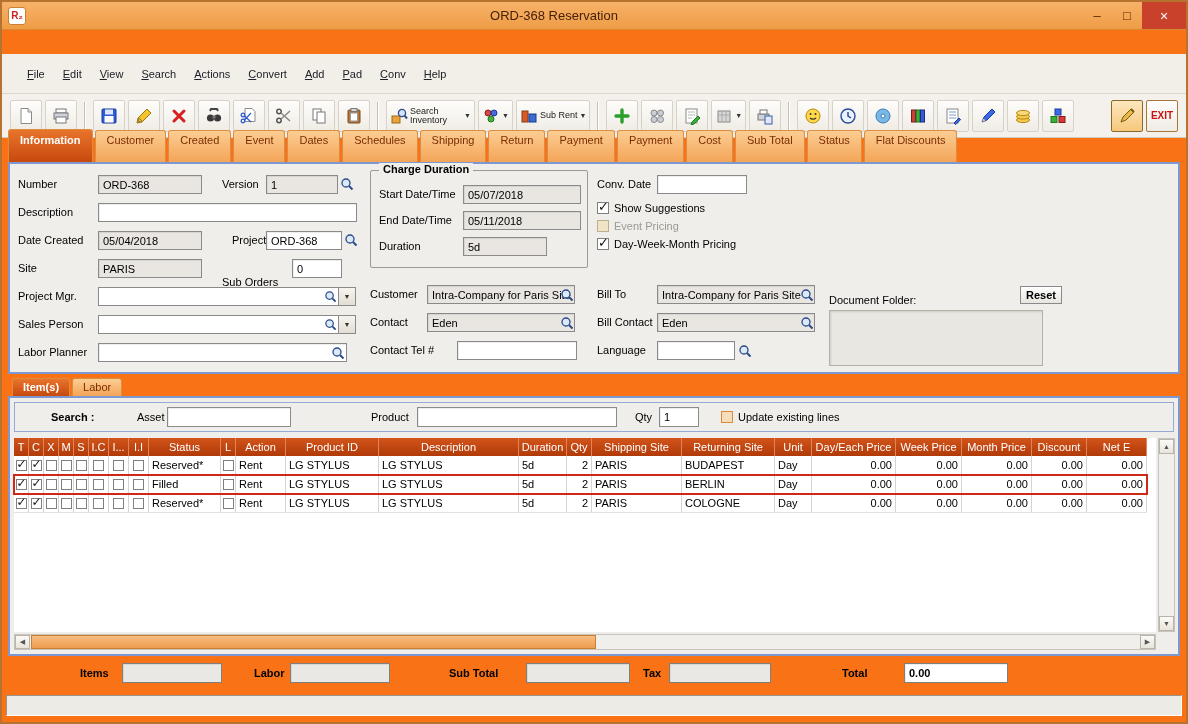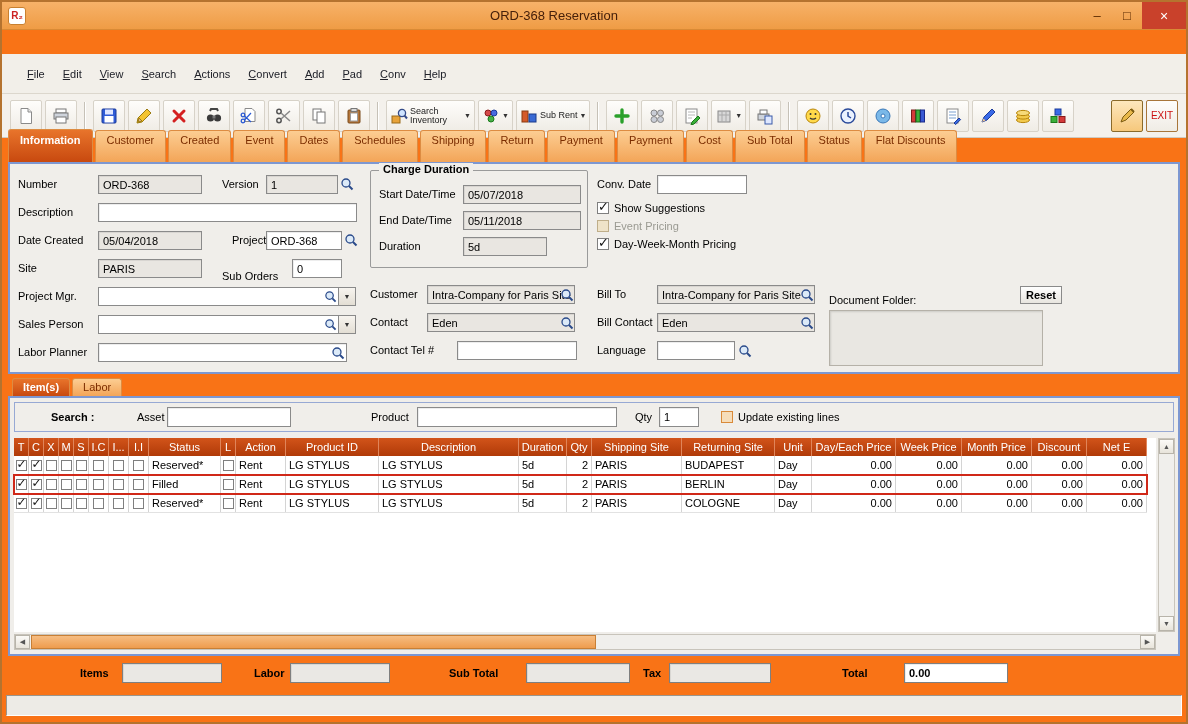--- a/index.html
+++ b/index.html
@@ -19,21 +19,21 @@
   .menubar { height:40px; background:#f2efe9; border-bottom:1px solid #dcd7cd; display:flex; align-items:center; padding-left:16px; flex:0 0 auto;margin-top:24px; }
   .menu-item { padding:4px 9px; color:#20222a; }
   .menu-item::first-letter { text-decoration:underline; }
 
   
   .toolbar { height:44px; background:#f4f1ec; border-bottom:1px solid #cfcac0; display:flex; align-items:center; padding:0 8px; gap:3px; flex:0 0 auto; }
   .tbtn { height:32px; min-width:32px; display:flex; align-items:center; justify-content:center; gap:2px; border:1px solid #d7d2c8; background:linear-gradient(#fefdfb,#efece5); border-radius:2px; padding:0 3px; }
   .tbtn.labeled { font-size:9px; color:#222; line-height:9px; }
   .tbtn .btxt { max-width:52px; text-align:left; }
   .tbtn.highlight { background:linear-gradient(#fde7bd,#f6c87c); border:1px solid #8a6a2a; }
-  .tbtn.exit { font-weight:normal; color:#cc1111; font-size:10px; width:28px; border:1px solid #a8763a; }
+  .tbtn.exit { font-weight:bold; color:#cc1111; font-size:10px; width:28px; border:1px solid #a8763a; }
   .tsep { width:0; height:28px; border-left:1px solid #c6c1b7; border-right:1px solid #ffffff; margin:0 4px; }
   .toolbar-spacer { flex:1; }
   .dd { font-size:7px; color:#333; }
 
   
   .tabrow { height:24px; display:flex; align-items:flex-end; gap:2px; padding:2px 6px 0; flex:0 0 auto; }
   .tab { padding:3px 11px 16px; background:linear-gradient(#fccd92,#f3a558); border:1px solid #dd8c42; border-bottom:none; border-radius:3px 3px 0 0; color:#7b2d00; white-space:nowrap; }
   .tab.active { background:linear-gradient(#e8742b,#c8490f); color:#fff; font-weight:bold; padding-top:4px; }
   .tab.small { padding:2px 10px 3px; }
 
@@ -363,21 +363,21 @@
     <div class="fld" style="left:256px;top:67px;width:76px">ORD-368</div>
     <div class="mag" style="left:333px;top:68px">
         <svg width="14" height="14" viewBox="0 0 14 14">
           <circle cx="6" cy="6" r="4" fill="#dceaf8" stroke="#2a4a8a" stroke-width="1.3"></circle>
           <line x1="9" y1="9" x2="12.5" y2="12.5" stroke="#2a4a8a" stroke-width="2"></line>
         </svg>
       </div>
 
     <div class="lbl" style="left:8px;top:98px">Site</div>
     <div class="fld gray" style="left:88px;top:95px;width:104px">PARIS</div>
-    <div class="lbl" style="left:212px;top:106px">Sub Orders</div>
+    <div class="lbl" style="left:212px;top:112px">Sub Orders</div>
     <div class="fld" style="left:282px;top:95px;width:50px">0</div>
 
     <div class="lbl" style="left:8px;top:126px">Project Mgr.</div>
     <div class="combo" style="left:88px;top:123px;width:258px">
       <div class="combo-text"></div>
       <span class="cmag">
           <svg width="13" height="13" viewBox="0 0 14 14">
             <circle cx="6" cy="6" r="4" fill="#dceaf8" stroke="#2a4a8a" stroke-width="1.3"></circle>
             <line x1="9" y1="9" x2="12.5" y2="12.5" stroke="#2a4a8a" stroke-width="2"></line>
           </svg>

